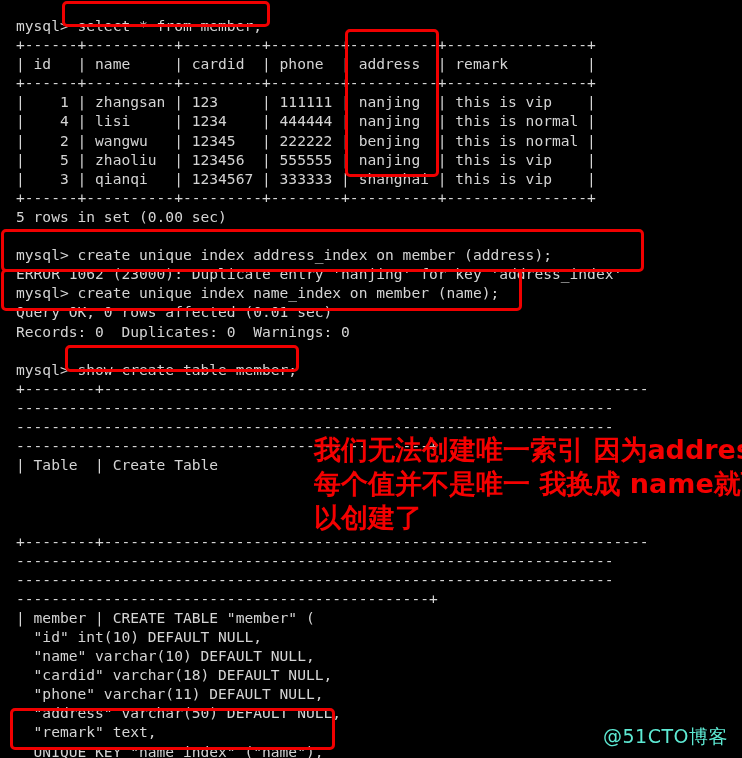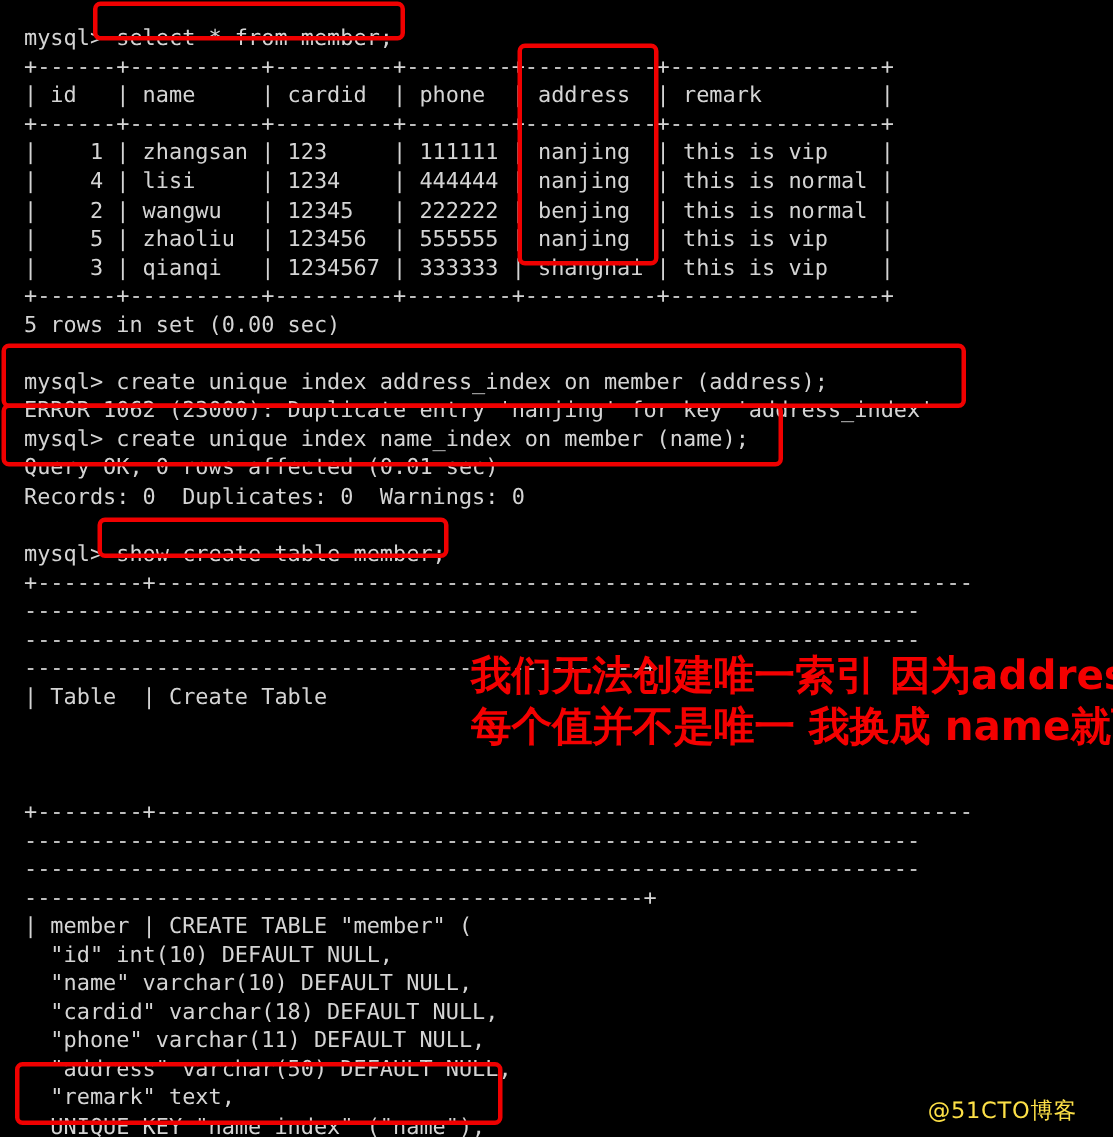--- a/index.html
+++ b/index.html
@@ -46,25 +46,25 @@
   
   .rtext {
     position: absolute;
     color: #f40000;
     font-family: "DejaVu Sans", "Liberation Sans", sans-serif;
     font-weight: 700;
     white-space: pre;
   }
   .watermark {
     position: absolute;
-    right: 24px;
+    right: 14px;
     bottom: 8px;
-    color: #fde047;
+    color: #5eead4;
     font-family: "DejaVu Sans", "Liberation Sans", sans-serif;
-    font-size: 15px;
+    font-size: 19px;
     letter-spacing: 0.5px;
   }
 </style>
 </head>
 <body>
 
 <div id="screen">
 
   <pre class="term" id="term-body"><span class="row">mysql&gt; select * from member;</span><span class="row">+------+----------+---------+--------+----------+----------------+</span><span class="row">| id   | name     | cardid  | phone  | address  | remark         |</span><span class="row">+------+----------+---------+--------+----------+----------------+</span><span class="row">|    1 | zhangsan | 123     | 111111 | nanjing  | this is vip    |</span><span class="row">|    4 | lisi     | 1234    | 444444 | nanjing  | this is normal |</span><span class="row">|    2 | wangwu   | 12345   | 222222 | benjing  | this is normal |</span><span class="row">|    5 | zhaoliu  | 123456  | 555555 | nanjing  | this is vip    |</span><span class="row">|    3 | qianqi   | 1234567 | 333333 | shanghai | this is vip    |</span><span class="row">+------+----------+---------+--------+----------+----------------+</span><span class="row">5 rows in set (0.00 sec)</span><span class="row"></span><span class="row">mysql&gt; create unique index address_index on member (address);</span><span class="row">ERROR 1062 (23000): Duplicate entry 'nanjing' for key 'address_index'</span><span class="row">mysql&gt; create unique index name_index on member (name);</span><span class="row">Query OK, 0 rows affected (0.01 sec)</span><span class="row">Records: 0  Duplicates: 0  Warnings: 0</span><span class="row"></span><span class="row">mysql&gt; show create table member;</span><span class="row">+--------+--------------------------------------------------------------</span><span class="row">--------------------------------------------------------------------</span><span class="row">--------------------------------------------------------------------</span><span class="row">-----------------------------------------------+</span><span class="row">| Table  | Create Table</span><span class="row"></span><span class="row"></span><span class="row"></span><span class="row">+--------+--------------------------------------------------------------</span><span class="row">--------------------------------------------------------------------</span><span class="row">--------------------------------------------------------------------</span><span class="row">-----------------------------------------------+</span><span class="row">| member | CREATE TABLE "member" (</span><span class="row">  "id" int(10) DEFAULT NULL,</span><span class="row">  "name" varchar(10) DEFAULT NULL,</span><span class="row">  "cardid" varchar(18) DEFAULT NULL,</span><span class="row">  "phone" varchar(11) DEFAULT NULL,</span><span class="row">  "address" varchar(50) DEFAULT NULL,</span><span class="row">  "remark" text,</span><span class="row">  UNIQUE KEY "name_index" ("name"),</span></pre>
 
@@ -78,16 +78,17 @@
 
   <div class="rbox" style="left:65px; top:345px; width:234px; height:27px;"></div>
 
   <div class="rbox" style="left:10px; top:708px; width:325px; height:42px;"></div>
 
 
   <div class="rtext" style="left:314px; top:432px; font-size:27px;">我们无法创建唯一索引 因为address</div>
 
   <div class="rtext" style="left:314px; top:466px; font-size:27px;">每个值并不是唯一 我换成 name就可</div>
 
+  <div class="rtext" style="left:314px; top:500px; font-size:27px;">以创建了</div>
 
   <div class="watermark">@51CTO博客</div>
 
 </div>
 
 </body></html>

